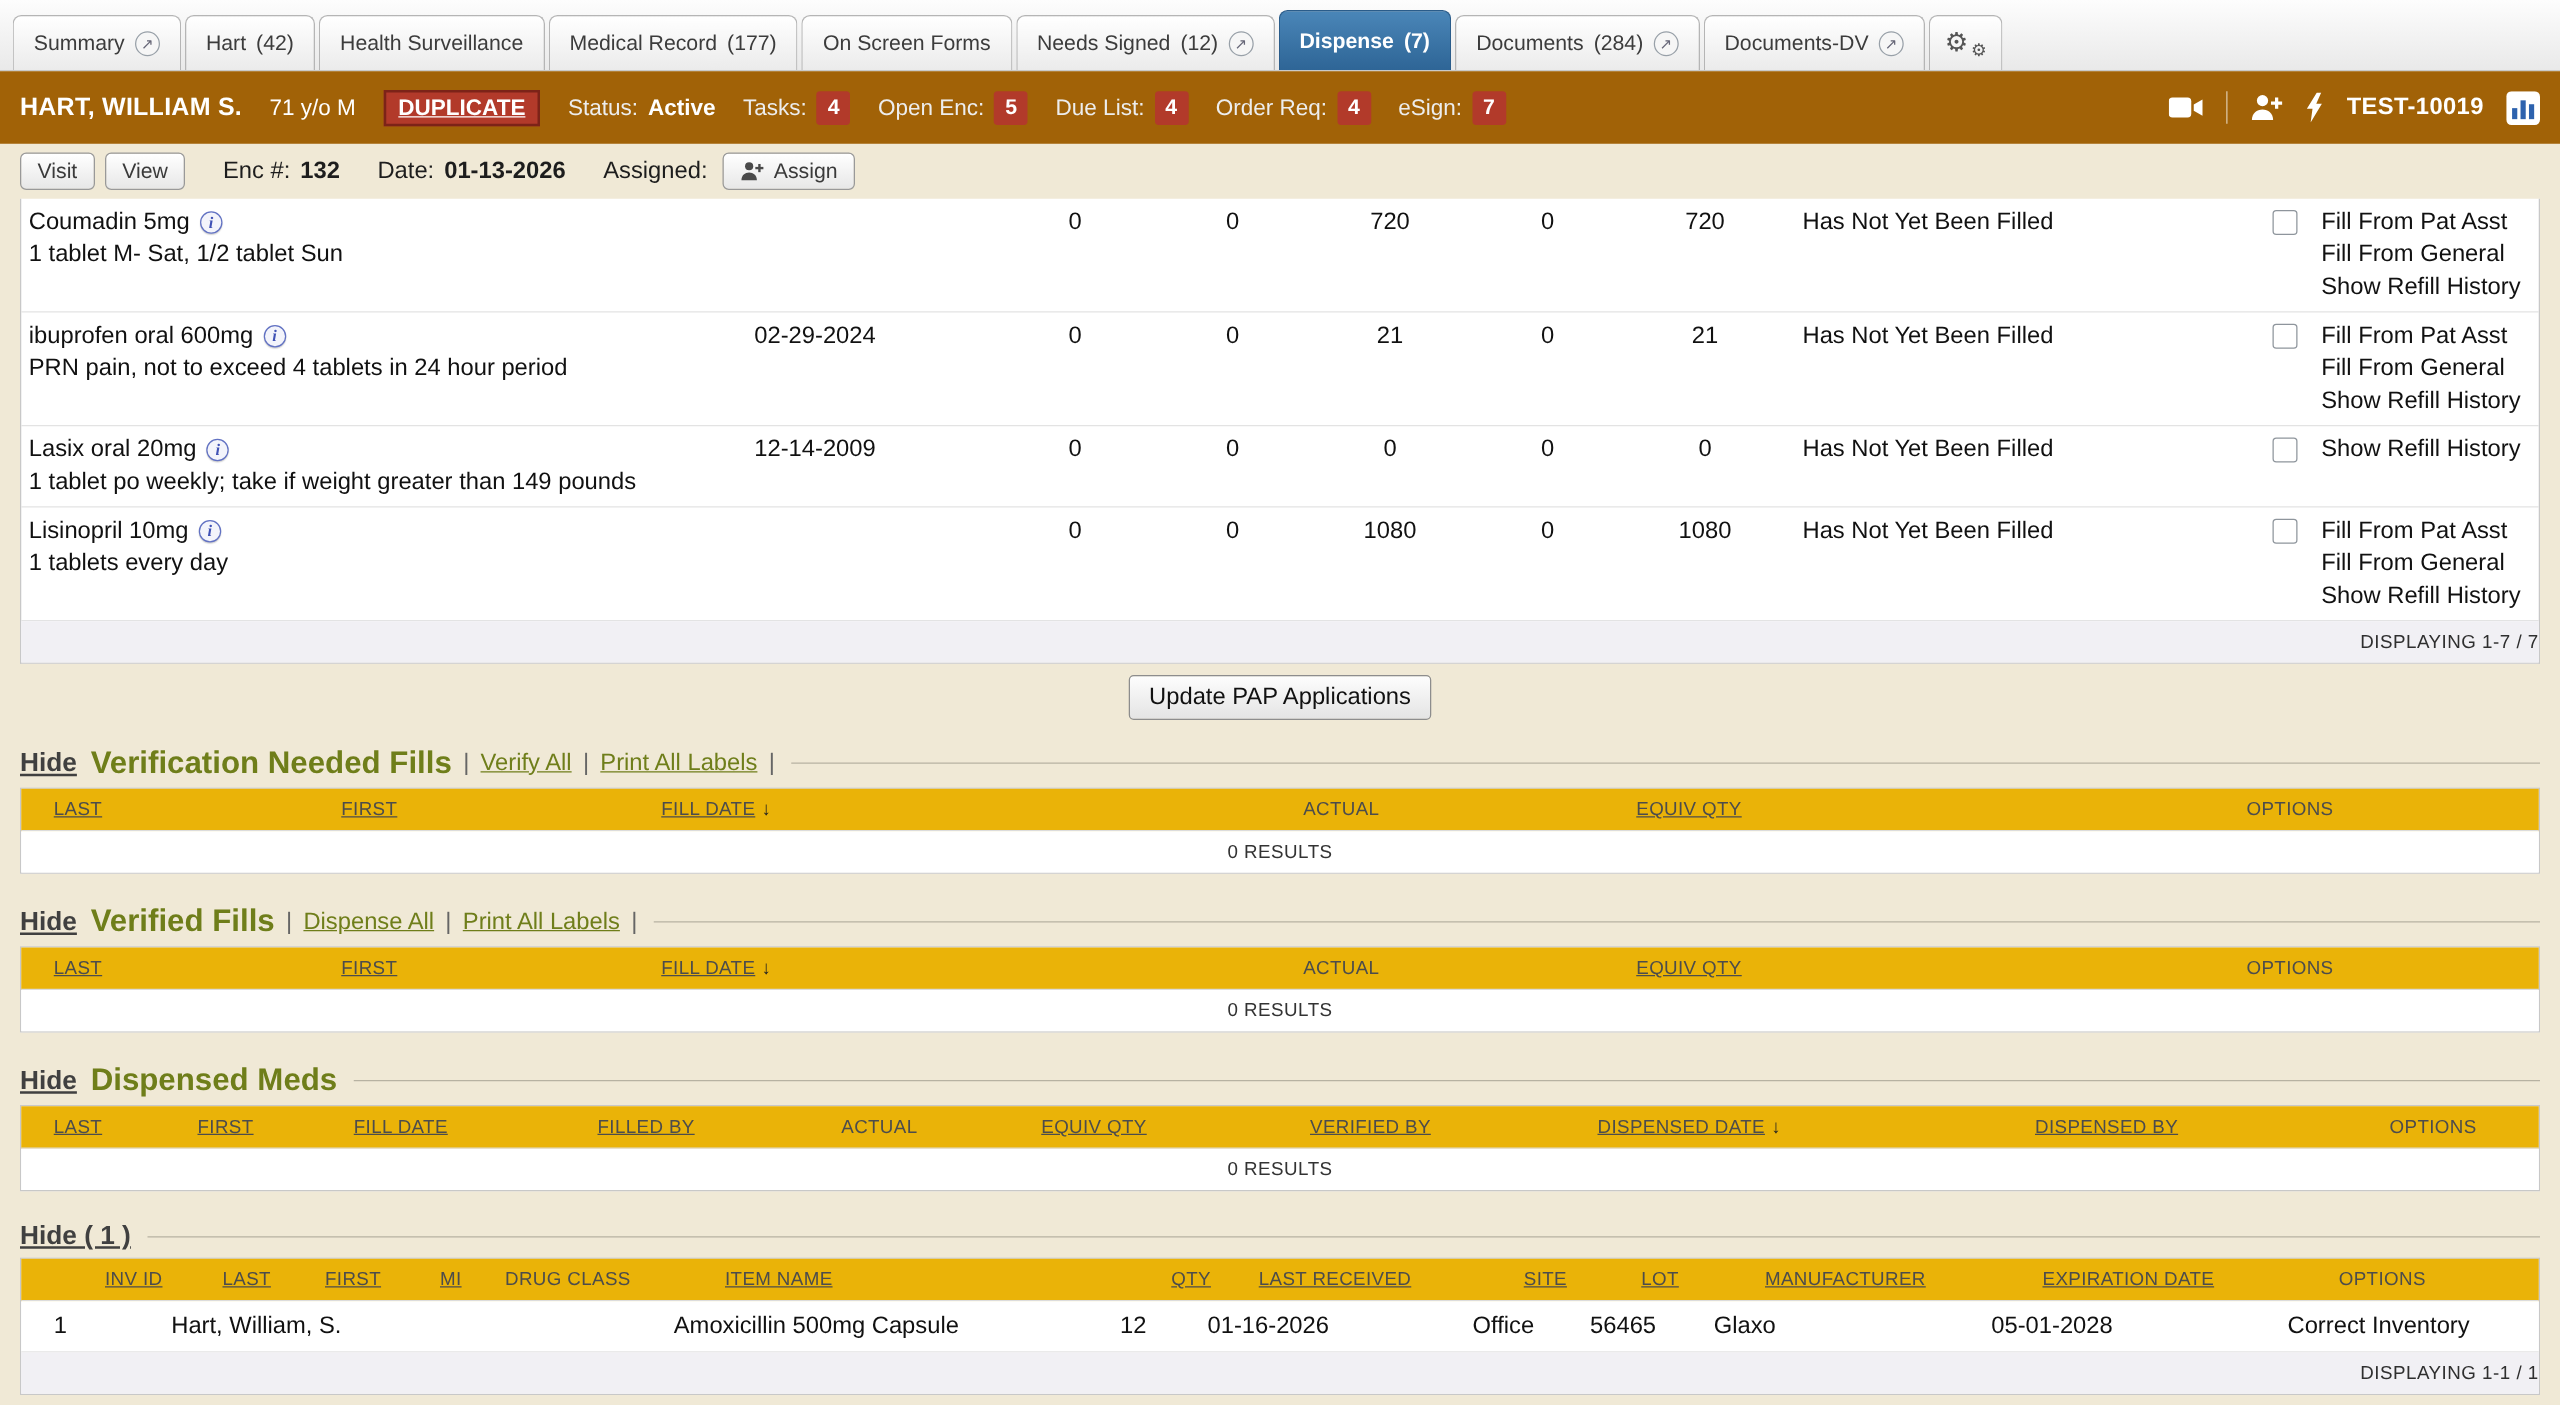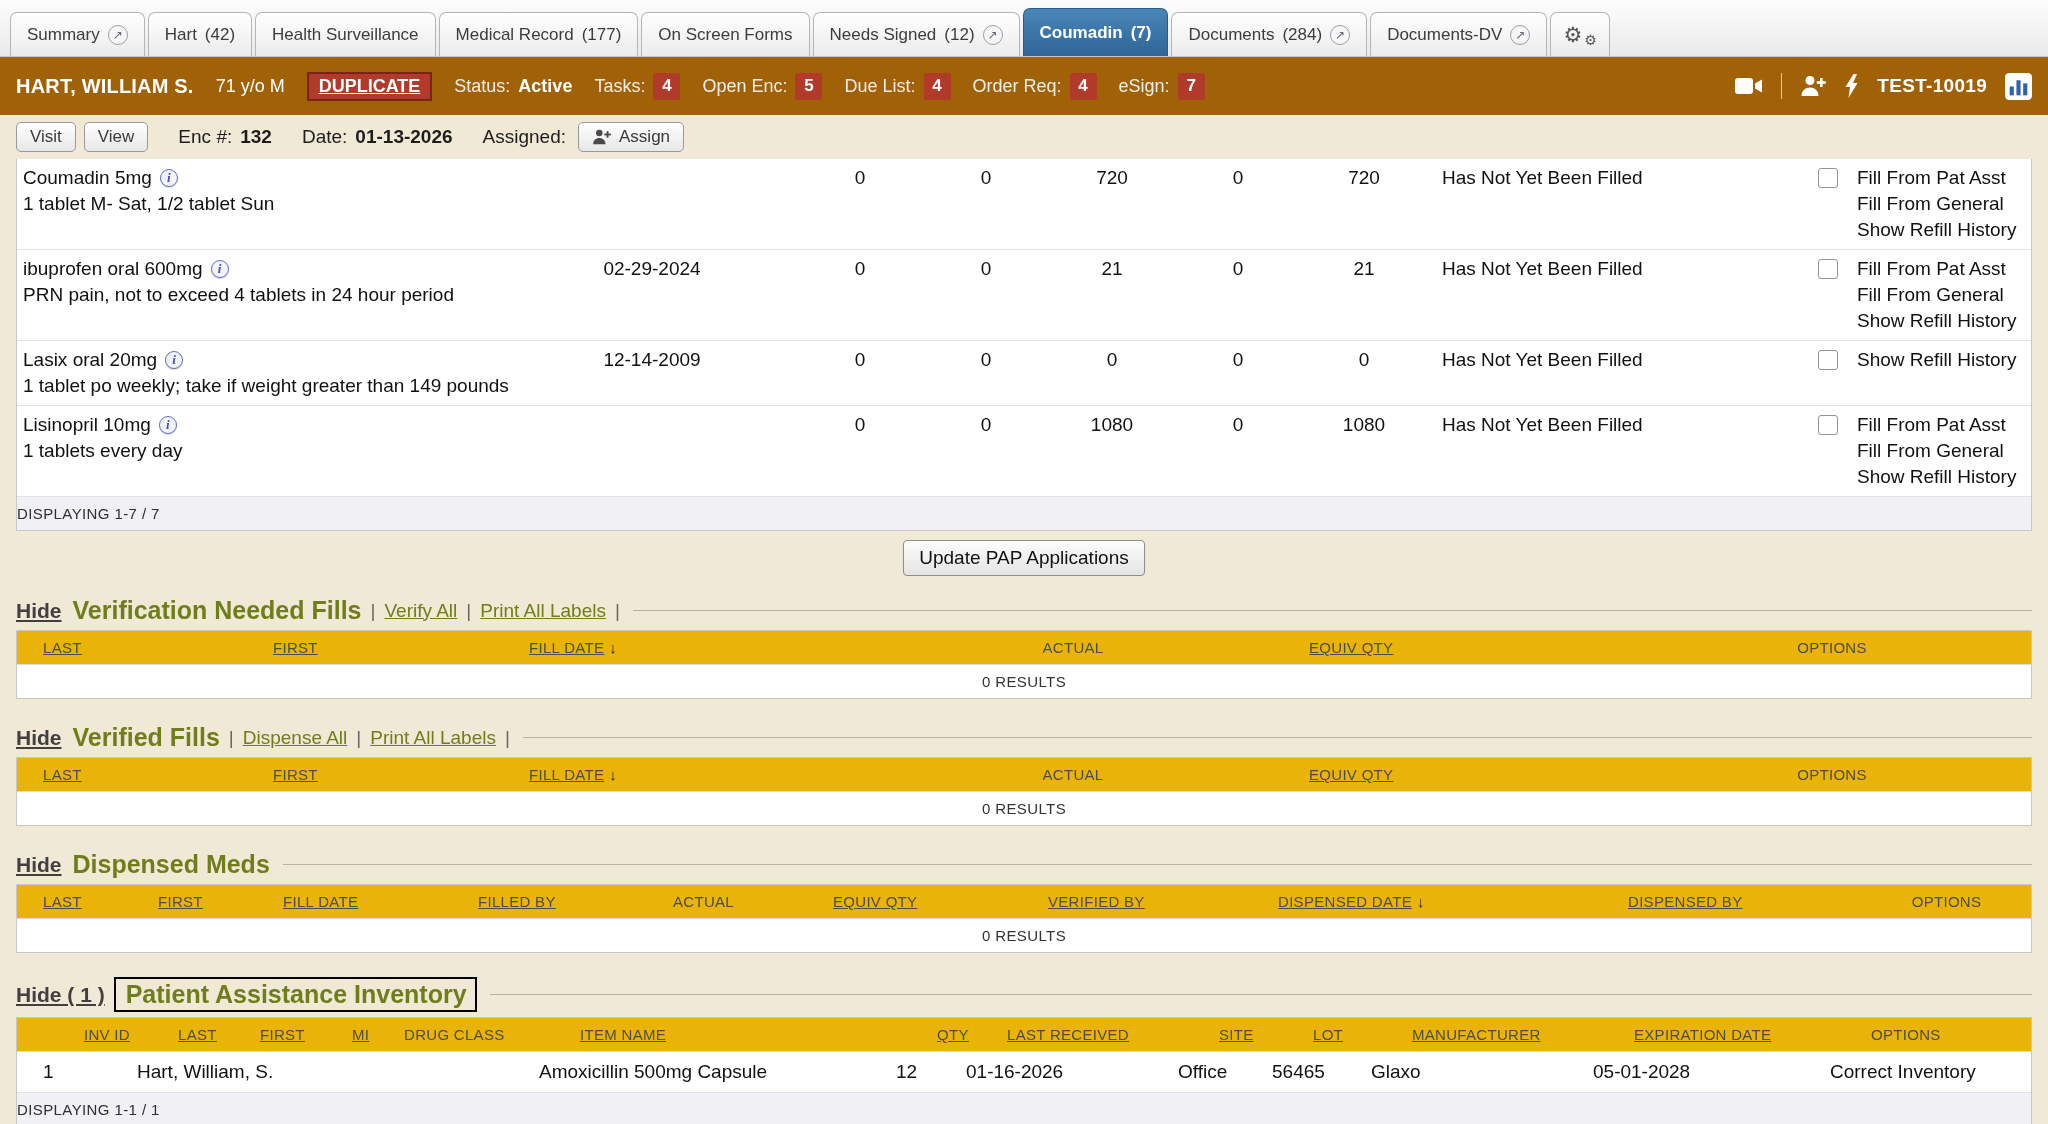--- a/index.html
+++ b/index.html
@@ -88,21 +88,21 @@
   }
   .mc-date, .mc-num { text-align:center; }
   .mc-status { padding-left:15px; }
   .mc-check { display:flex; justify-content:center; align-items:flex-start; }
   .checkbox {
     appearance:none; -webkit-appearance:none; width:20px; height:20px;
     border:1.5px solid #8e959c; border-radius:3px; background:#fff; margin-top:3px; cursor:pointer;
   }
   .opt { display:block; cursor:pointer; }
   .table-footer {
-    text-align:left; font-size:15px; color:#2f2f2f; letter-spacing:.4px;
+    text-align:right; font-size:15px; color:#2f2f2f; letter-spacing:.4px;
     padding:8px 0; background:#f1f0f4;
   }
 
   .pap-row { text-align:center; margin:9px 0 0; }
   .pap-btn {
     font-family:inherit; font-size:19px; color:#111;
     background:linear-gradient(#fdfdfd,#e4e4e4); border:1px solid #8d8d8d;
     border-radius:4px; padding:6px 15px; cursor:pointer;
   }
 
@@ -160,21 +160,21 @@
     </div>
     <div class="tab">
       <span class="tab-label">On Screen Forms</span>
     </div>
     <div class="tab">
       <span class="tab-label">Needs Signed</span>
       <span class="tab-count">(12)</span>
       <span class="popout-icon">↗</span>
     </div>
     <div class="tab active">
-      <span class="tab-label">Coumadin</span>
+      <span class="tab-label">Dispense</span>
       <span class="tab-count">(7)</span>
     </div>
     <div class="tab">
       <span class="tab-label">Documents</span>
       <span class="tab-count">(284)</span>
       <span class="popout-icon">↗</span>
     </div>
     <div class="tab">
       <span class="tab-label">Documents-DV</span>
       <span class="popout-icon">↗</span>
@@ -438,23 +438,20 @@
       <div class="col-h"><span class="col-label">VERIFIED BY</span></div>
       <div class="col-h"><span class="col-label">DISPENSED DATE</span><span class="sort-icon">↓</span></div>
       <div class="col-h"><span class="col-label">DISPENSED BY</span></div>
       <div class="col-h center nosort"><span class="col-label">OPTIONS</span></div>
     </div>
     <div class="empty-row">0 RESULTS</div>
   </div>
 
   <div class="sec-head">
     <span class="hide-link">Hide ( 1 )</span>
-    <span class="boxed">
-      <span class="sec-title">Patient Assistance Inventory</span>
-    </span>
     <span class="sec-rule"></span>
   </div>
   <div class="sec-table">
     <div class="cols p-cols">
       <div class="col-h"><span class="col-label">INV ID</span></div>
       <div class="col-h"><span class="col-label">LAST</span></div>
       <div class="col-h"><span class="col-label">FIRST</span></div>
       <div class="col-h"><span class="col-label">MI</span></div>
       <div class="col-h nosort"><span class="col-label">DRUG CLASS</span></div>
       <div class="col-h"><span class="col-label">ITEM NAME</span></div>

